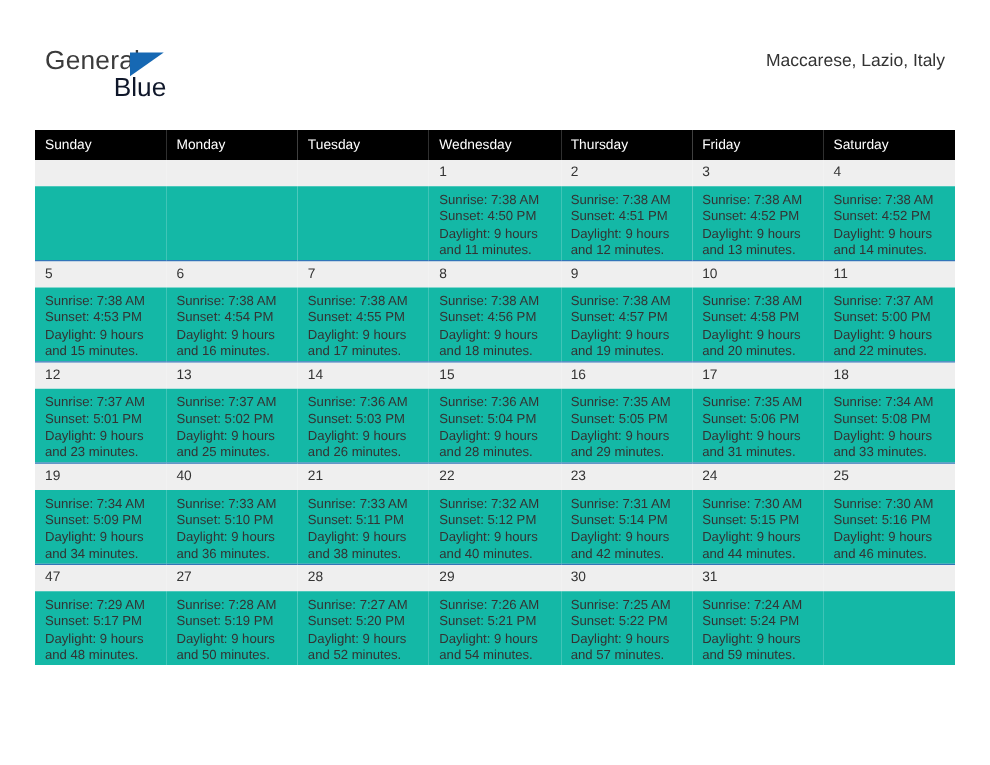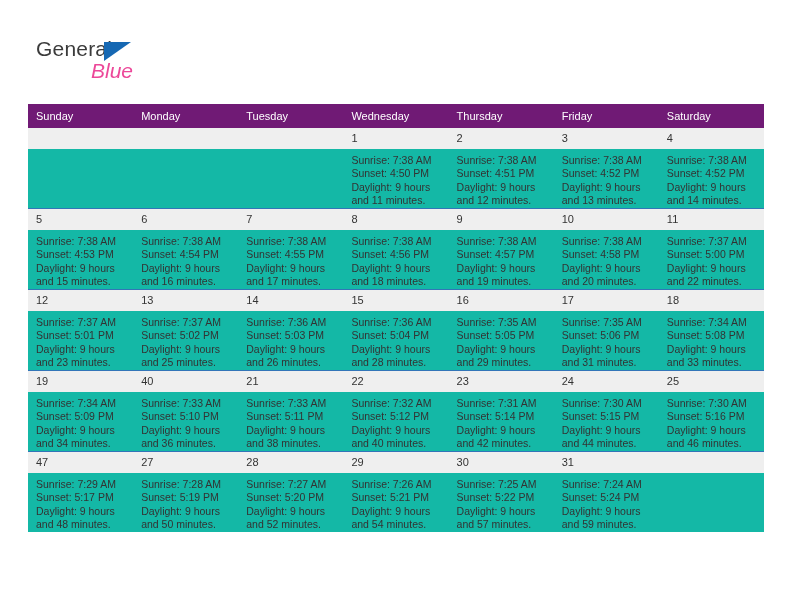--- a/index.html
+++ b/index.html
@@ -52,23 +52,22 @@
     width: 0;
     height: 0;
     border-left: 27px solid #1668b3;
     border-bottom: 19px solid transparent;
   }
   .logo-blue {
     position: absolute;
     left: 55px;
     top: 22px;
     font-size: 21px;
-    color: #ec4899;
+    color: #0f172a;
     line-height: 22px;
-    font-style: italic;
   }
 
   .title-block {
     position: absolute;
     right: 36px;
     top: 32px;
     text-align: right;
   }
   .cal-title {
     font-size: 25px;
@@ -87,21 +86,21 @@
   
   .calendar {
     position: absolute;
     left: 28px;
     top: 104px;
     width: 736px;
     border-collapse: collapse;
     table-layout: fixed;
   }
   .calendar th {
-    background: #701a75;
+    background: #000000;
     color: #ffffff;
     font-size: 11px;
     font-weight: normal;
     text-align: left;
     padding: 6px 0 6px 8px;
     height: 12px;
     border: none;
   }
   .calendar td {
     vertical-align: top;
@@ -143,20 +142,21 @@
 
   <div class="header">
 
     <div class="logo">
       <span class="logo-general">General</span>
       <span class="logo-triangle"></span>
       <span class="logo-blue">Blue</span>
     </div>
 
     <div class="title-block">
+      <div class="cal-subtitle">Maccarese, Lazio, Italy</div>
     </div>
 
   </div>
 
   <table class="calendar">
     <thead>
       <tr id="weekday-row">
           <th>Sunday</th>
           <th>Monday</th>
           <th>Tuesday</th>

